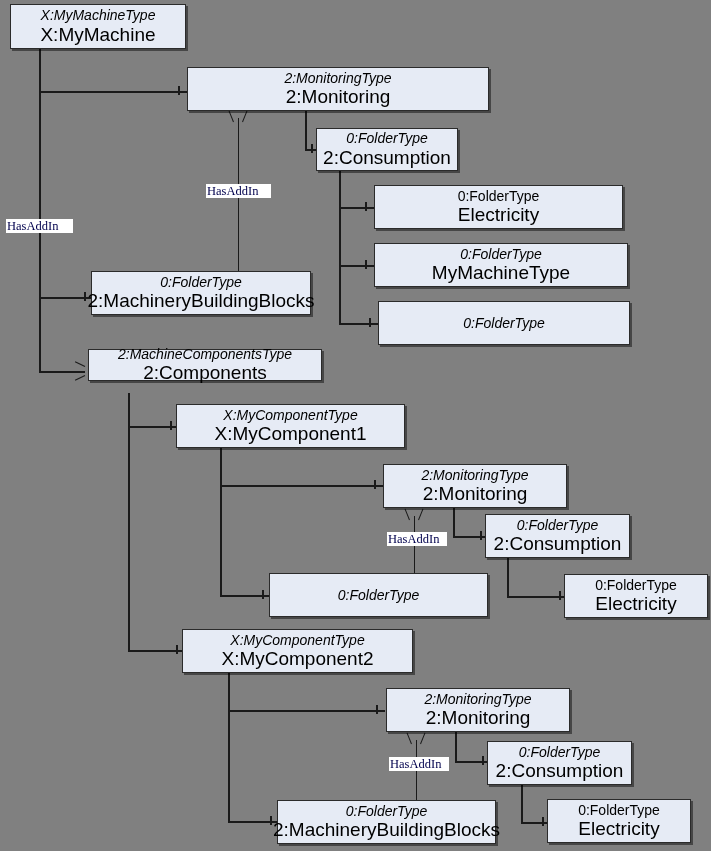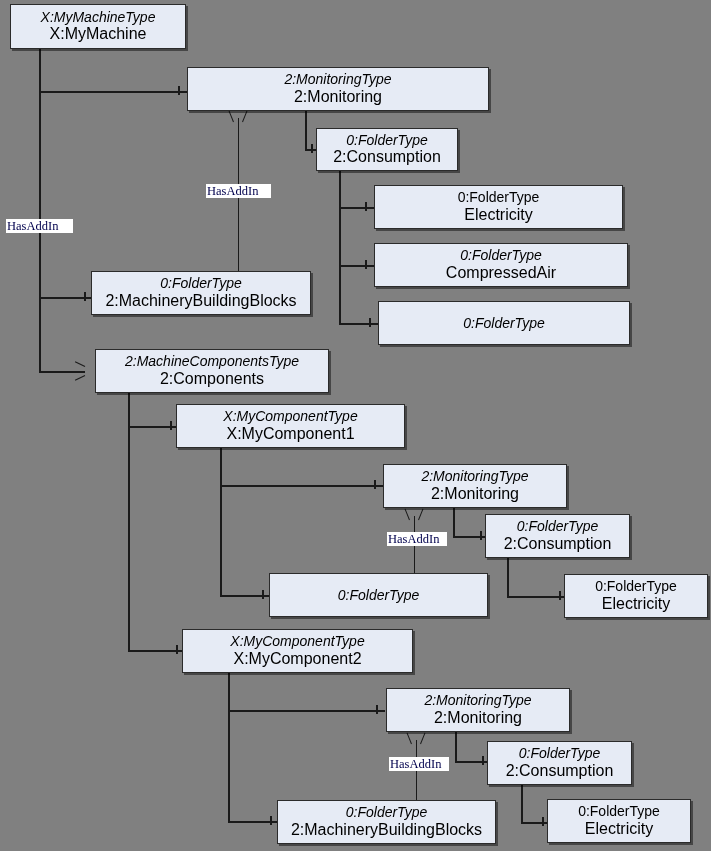--- a/index.html
+++ b/index.html
@@ -29,21 +29,21 @@
     color:#000;
   }
   .node .type{
     font-style:italic;
     font-size:14px;
     white-space:nowrap;
   }
   .node.plain .type{ font-style:normal; }
   .node .name{
     font-style:normal;
-    font-size:16px;
+    font-size:19px;
     white-space:nowrap;
   }
   
   .hline{
     position:absolute;
     height:0;
     border-top:2px solid #1a1a1a;
   }
   .vline{
     position:absolute;
@@ -193,33 +193,33 @@
     <span class="name">2:Consumption</span>
   </div>
 
   <div class="node plain" style="left:374px;top:185px;width:249px;height:44px;">
     <span class="type">0:FolderType</span>
     <span class="name">Electricity</span>
   </div>
 
   <div class="node" style="left:374px;top:243px;width:254px;height:44px;">
     <span class="type">0:FolderType</span>
-    <span class="name">CompressedAir</span>
+    <span class="name">MyMachineType</span>
   </div>
 
   <div class="node" style="left:378px;top:301px;width:252px;height:44px;">
     <span class="type">0:FolderType</span>
   </div>
 
   <div class="node" style="left:91px;top:271px;width:220px;height:44px;">
     <span class="type">0:FolderType</span>
     <span class="name">2:MachineryBuildingBlocks</span>
   </div>
 
-  <div class="node" style="left:95px;top:349px;width:234px;height:44px;">
+  <div class="node" style="left:88px;top:349px;width:234px;height:32px;">
     <span class="type">2:MachineComponentsType</span>
     <span class="name">2:Components</span>
   </div>
 
   <div class="node" style="left:176px;top:404px;width:229px;height:44px;">
     <span class="type">X:MyComponentType</span>
     <span class="name">X:MyComponent1</span>
   </div>
 
   <div class="node" style="left:383px;top:464px;width:184px;height:44px;">

